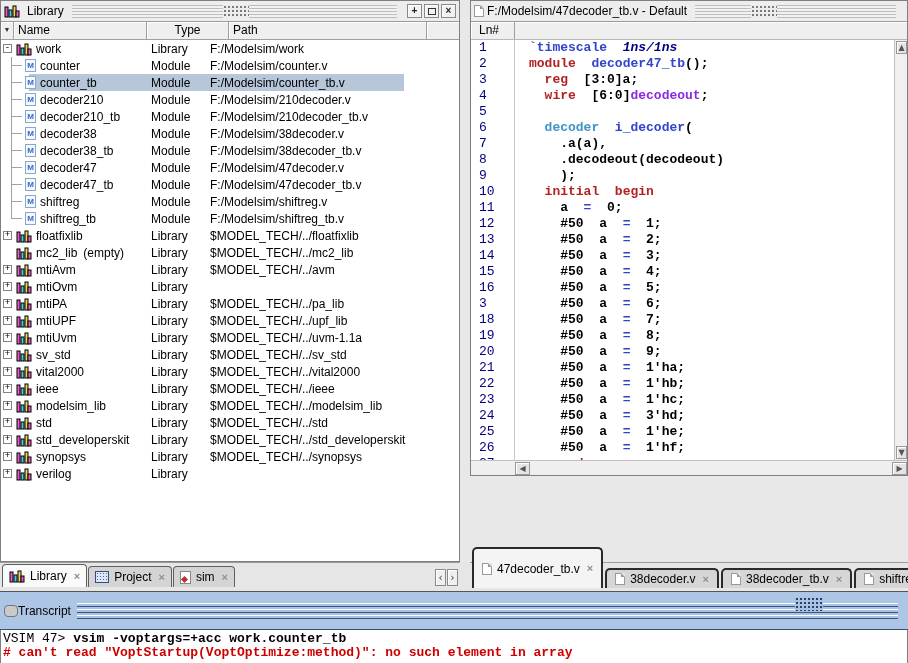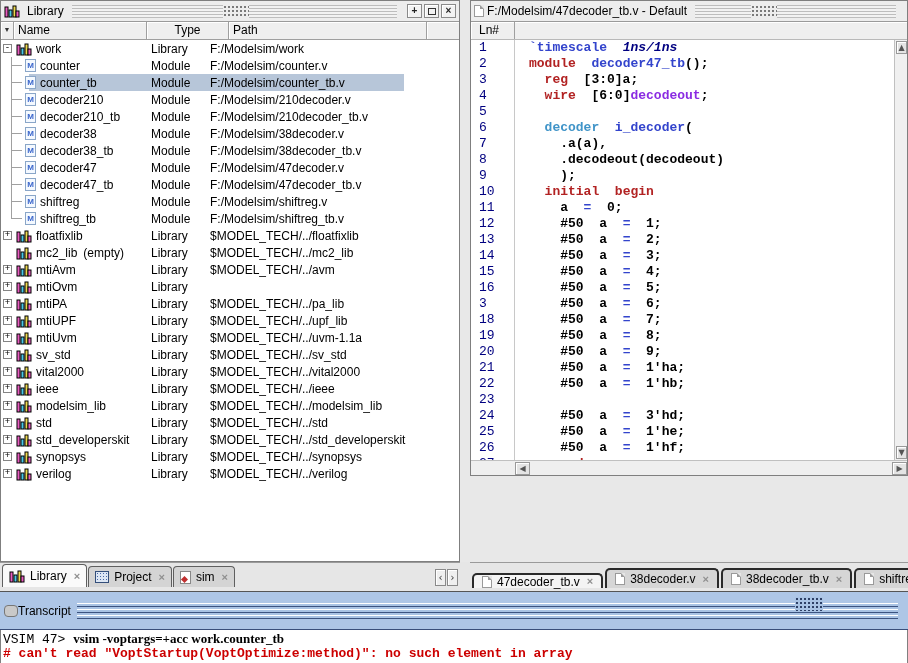--- a/index.html
+++ b/index.html
@@ -73,21 +73,21 @@
   
   .tabs-row { height:29px; display:flex; background:#e6e6e6; }
   .left-tabbar { width:460px; flex:none; display:flex; align-items:flex-end; padding:0 2px 4px 2px; position:relative; border-top:1px solid #9a9a9a; }
   .tabbar-gap { width:10px; flex:none; }
   .right-tabbar { flex:1; display:flex; align-items:flex-end; padding:0 2px 3px 2px; border-top:1px solid #9a9a9a; }
   .ltab { height:21px; display:flex; align-items:center; padding:0 6px; margin-right:1px; border:1px solid #5f5f5f;
     border-bottom:none; border-radius:4px 4px 0 0; background:#d4d4d4; white-space:nowrap; }
   .ltab.active { background:#fafafa; height:23px; }
   .etab { height:20px; display:flex; align-items:center; padding:0 8px; margin-right:2px; border:2px solid #2a2a2a;
     border-bottom:none; border-radius:5px 5px 0 0; background:#d6d6d6; white-space:nowrap; min-width:96px; }
-  .etab.active { background:#f4f4f4; height:15px; }
+  .etab.active { background:#f4f4f4; height:41px; }
   .tclose { margin-left:7px; color:#8f8f8f; font:bold 11px/11px "Liberation Sans",sans-serif; }
   .tlabel { margin-left:5px; }
   .tabscroll { position:absolute; right:2px; bottom:5px; display:flex; }
   .tsbtn { width:11px; height:17px; border:1px solid #8a8a8a; background:#efefef; box-shadow:inset 1px 1px 0 #fff;
     font:10px/15px "DejaVu Sans",sans-serif; text-align:center; color:#333; margin-left:1px; }
   .ticon-proj { display:inline-block; width:14px; height:12px; border:1px solid #334e7a;
     background-image:radial-gradient(#4a69a8 35%, transparent 40%); background-size:3px 3px; background-color:#dce6f4; }
   .ticon-sim { display:inline-block; width:11px; height:13px; background:#fff; border:1px solid #888; position:relative; }
   .ticon-sim::after { content:""; position:absolute; left:1px; bottom:1px; width:5px; height:5px; background:#c03030; transform:rotate(45deg); }
   .doc-icon { display:inline-block; width:10px; height:12px; background:#fff; border:1px solid #9a9a9a; position:relative; flex:none; }
@@ -96,21 +96,21 @@
   
   .transcript { height:72px; border-top:1px solid #555; background:#fff; display:flex; flex-direction:column; }
   .thead { height:38px; flex:none; background:#aec6e6; border-bottom:1px solid #3a4f7a; display:flex; align-items:center; padding:12px 4px; position:relative; }
   .bstripes { flex:1; height:16px; margin:0 6px;
     background:repeating-linear-gradient(to bottom,#ffffff 0 1px,#a9c3e4 1px 3px,#3c5380 3px 4px,#a9c3e4 4px 6px); }
   .bgrip { position:absolute; left:795px; top:5px; width:28px; height:14px; background-color:#a9c3e4;
     background-image:radial-gradient(#2e4066 30%, transparent 34%); background-size:4px 4px; }
   .ticon-term { display:inline-block; width:14px; height:12px; border:1px solid #777; border-radius:4px; background:#c9c9c9; }
   .tbody { flex:1; background:#fff; border-left:1px solid #808080; border-right:1px solid #808080; padding:2px 0 0 2px;
     font:13px/14px "Liberation Mono",monospace; white-space:pre; }
-  .tr-cmd { font-weight:bold;font-family:Liberation Serif, serif; }
+  .tr-cmd { font-weight:bold; }
   .tr-err { color:#cc0000; font-weight:bold; }
 </style>
 </head>
 <body>
 
 <div class="app">
 
   <div class="main-row">
 
     <div class="left-panel">
@@ -527,21 +527,20 @@
                     <rect x="1" y="3" width="3" height="10" fill="#e85cc0" stroke="#000" stroke-width="1"></rect>
                     <rect x="5" y="6" width="3" height="7" fill="#49c8e8" stroke="#000" stroke-width="1"></rect>
                     <rect x="9" y="2" width="3" height="11" fill="#ecd94e" stroke="#000" stroke-width="1"></rect>
                     <rect x="12" y="7" width="3" height="6" fill="#e85cc0" stroke="#000" stroke-width="1"></rect>
                   </svg>
                 </span>
               </span>
               <span>verilog</span>
             </span>
             <span class="cell ctype">Library</span>
-            <span class="cell cpath">$MODEL_TECH/../verilog</span>
           </div>
         </div>
     </div>
 
     <div class="v-splitter"></div>
 
     <div class="right-panel">
       <div class="phead">
         <span class="doc-icon"></span>
         <span class="ptitle">F:/Modelsim/47decoder_tb.v - Default</span>
@@ -569,21 +568,21 @@
             <div class="code-line"><span class="ln">13</span><span class="ct"><span class="c-p">    #50  a  </span><span class="c-o">=</span><span class="c-p">  2;</span></span></div>
             <div class="code-line"><span class="ln">14</span><span class="ct"><span class="c-p">    #50  a  </span><span class="c-o">=</span><span class="c-p">  3;</span></span></div>
             <div class="code-line"><span class="ln">15</span><span class="ct"><span class="c-p">    #50  a  </span><span class="c-o">=</span><span class="c-p">  4;</span></span></div>
             <div class="code-line"><span class="ln">16</span><span class="ct"><span class="c-p">    #50  a  </span><span class="c-o">=</span><span class="c-p">  5;</span></span></div>
             <div class="code-line"><span class="ln">3</span><span class="ct"><span class="c-p">    #50  a  </span><span class="c-o">=</span><span class="c-p">  6;</span></span></div>
             <div class="code-line"><span class="ln">18</span><span class="ct"><span class="c-p">    #50  a  </span><span class="c-o">=</span><span class="c-p">  7;</span></span></div>
             <div class="code-line"><span class="ln">19</span><span class="ct"><span class="c-p">    #50  a  </span><span class="c-o">=</span><span class="c-p">  8;</span></span></div>
             <div class="code-line"><span class="ln">20</span><span class="ct"><span class="c-p">    #50  a  </span><span class="c-o">=</span><span class="c-p">  9;</span></span></div>
             <div class="code-line"><span class="ln">21</span><span class="ct"><span class="c-p">    #50  a  </span><span class="c-o">=</span><span class="c-p">  1'ha;</span></span></div>
             <div class="code-line"><span class="ln">22</span><span class="ct"><span class="c-p">    #50  a  </span><span class="c-o">=</span><span class="c-p">  1'hb;</span></span></div>
-            <div class="code-line"><span class="ln">23</span></div>
+            <div class="code-line"><span class="ln">23</span><span class="ct"><span class="c-p">    #50  a  </span><span class="c-o">=</span><span class="c-p">  1'hc;</span></span></div>
             <div class="code-line"><span class="ln">24</span><span class="ct"><span class="c-p">    #50  a  </span><span class="c-o">=</span><span class="c-p">  3'hd;</span></span></div>
             <div class="code-line"><span class="ln">25</span><span class="ct"><span class="c-p">    #50  a  </span><span class="c-o">=</span><span class="c-p">  1'he;</span></span></div>
             <div class="code-line"><span class="ln">26</span><span class="ct"><span class="c-p">    #50  a  </span><span class="c-o">=</span><span class="c-p">  1'hf;</span></span></div>
             <div class="code-line"><span class="ln">27</span><span class="ct"><span class="c-p">    </span><span class="c-k">end</span></span></div>
             <div class="code-line"><span class="ln">28</span><span class="ct"><span class="c-k">endmodule</span></span></div>
           </div>
         <div class="vscroll">
           <div class="sbtn" style="width:11px;margin:1px">▲</div>
           <div class="sbtn" style="width:11px;margin:1px;position:absolute;bottom:0">▼</div>
         </div>

